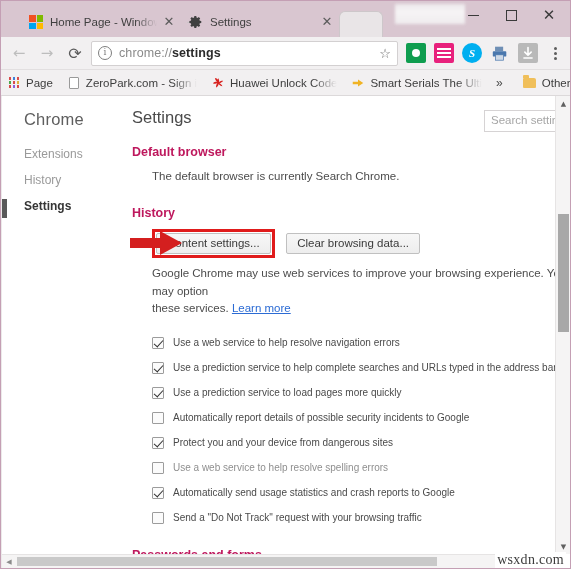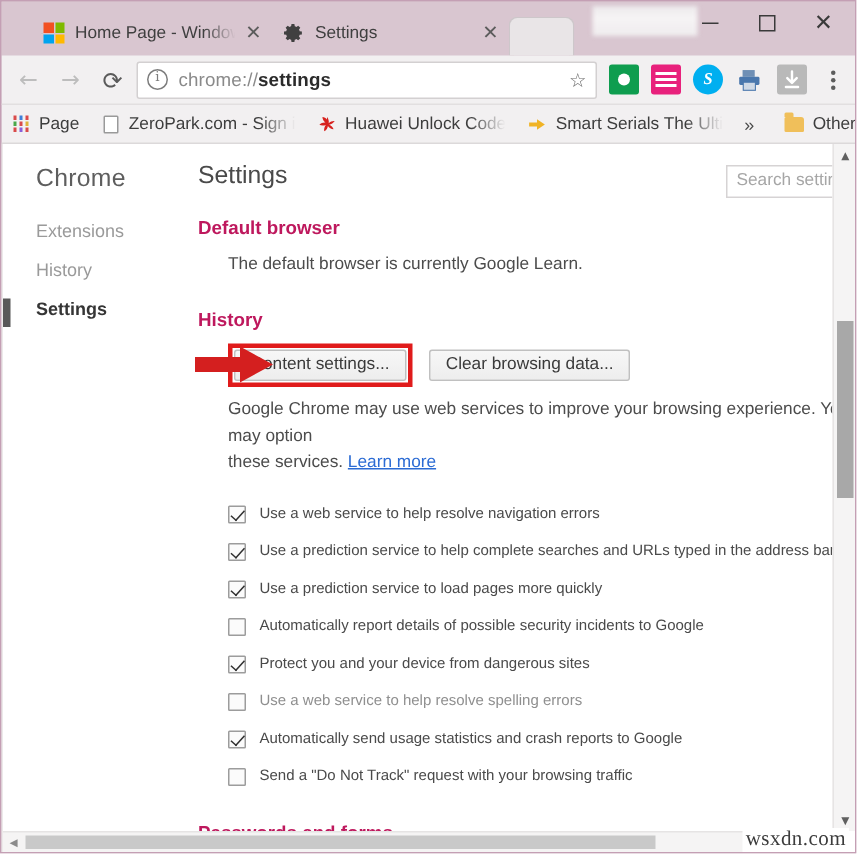--- a/index.html
+++ b/index.html
@@ -538,21 +538,21 @@
         <div class="sb-gap"></div>
       </div>
 
       <div id="main">
 
         <div id="settings-head">Settings</div>
 
         <div id="searchbox">Search settings</div>
 
         <div class="sec-title">Default browser</div>
-        <div class="para" style="margin-bottom:20px">The default browser is currently Google Learn.</div>
+        <div class="para" style="margin-bottom:20px">The default browser is currently Search Chrome.</div>
 
         <div class="sec-title">History</div>
 
         <div class="btnrow">
           <svg id="redarrow" viewBox="0 0 60 26">
             <path d="M0 8 L30 8 L30 1 L52 13 L30 25 L30 18 L0 18 Z" fill="#d41f1f"></path>
           </svg>
           <span id="content-settings-wrap">
             <span class="gbtn" id="content-settings-btn">Content settings...</span>
           </span>

